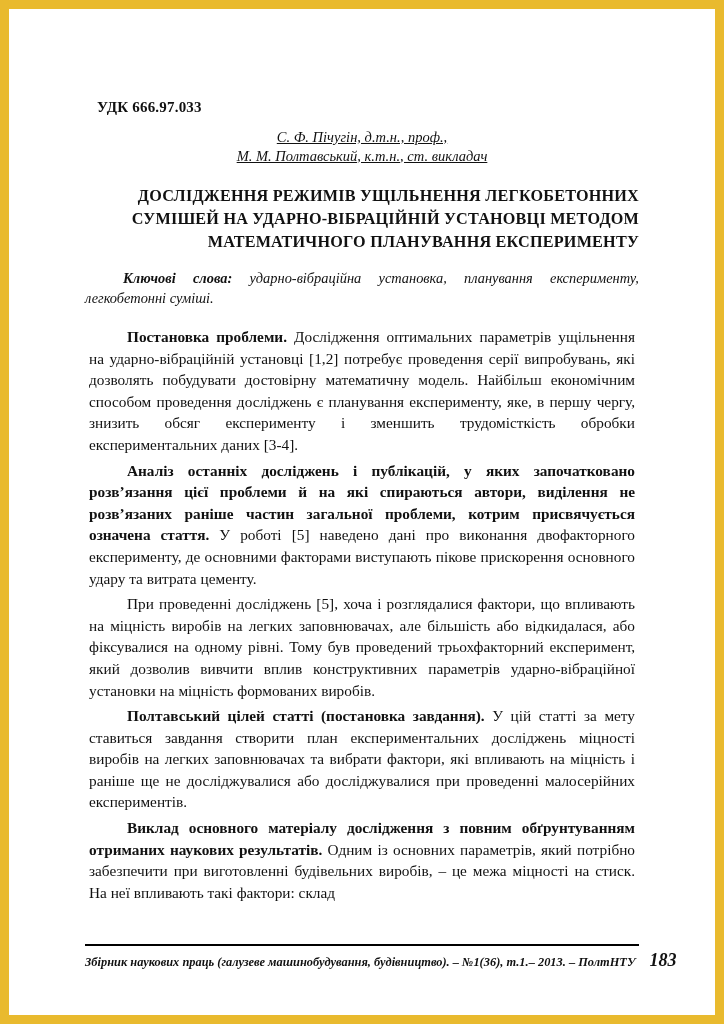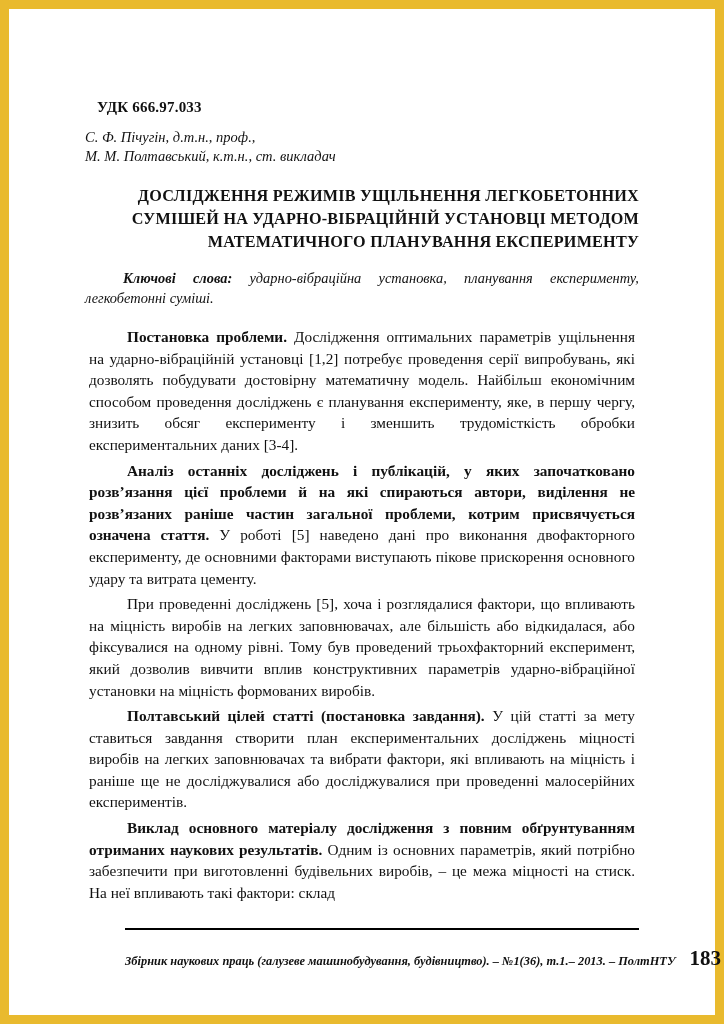--- a/index.html
+++ b/index.html
@@ -20,24 +20,25 @@
   .content {
     padding: 78px 76px 0 76px;
   }
   .udc {
     margin: 12px;
     font-weight: bold;
     font-size: 15px;
     letter-spacing: 0.2px;
   }
   .authors {
-    text-align: left;
+    text-align: center;
     font-style: italic;
     font-size: 14.5px;
     line-height: 18.5px;
+    text-decoration: underline;
   }
   .authors p { margin: 0; }
   .title {
     margin: 20px 0 0 0;
     text-align: right;
     font-weight: bold;
     font-size: 16.2px;
     line-height: 23px;
     letter-spacing: 0.2px;
   }
@@ -65,35 +66,35 @@
     line-height: 21.6px;
     text-align: justify;
     text-indent: 38px;
     font-family: Liberation Serif, serif;
   }
   .footer {
     position: absolute;
     left: 76px; right: 76px;
     bottom: 44px;
     border-top: 2px solid #000;
-    padding-top: 16px;
+    padding-top: 4px;
     display: flex;
     justify-content: space-between;
     align-items: baseline;
-    margin-left: 40px;
   }
   .footer-text {
     font-style: italic;
     font-weight: bold;
     font-size: 12.4px;
     white-space: nowrap;
   }
   .page-number {
+    font-style: italic;
     font-weight: bold;
-    font-size: 21px;
+    font-size: 18px;
     margin-left: 14px;
     text-align: center;
   }
 </style>
 </head>
 <body>
 
 <div class="page">
   <div class="content">
 

